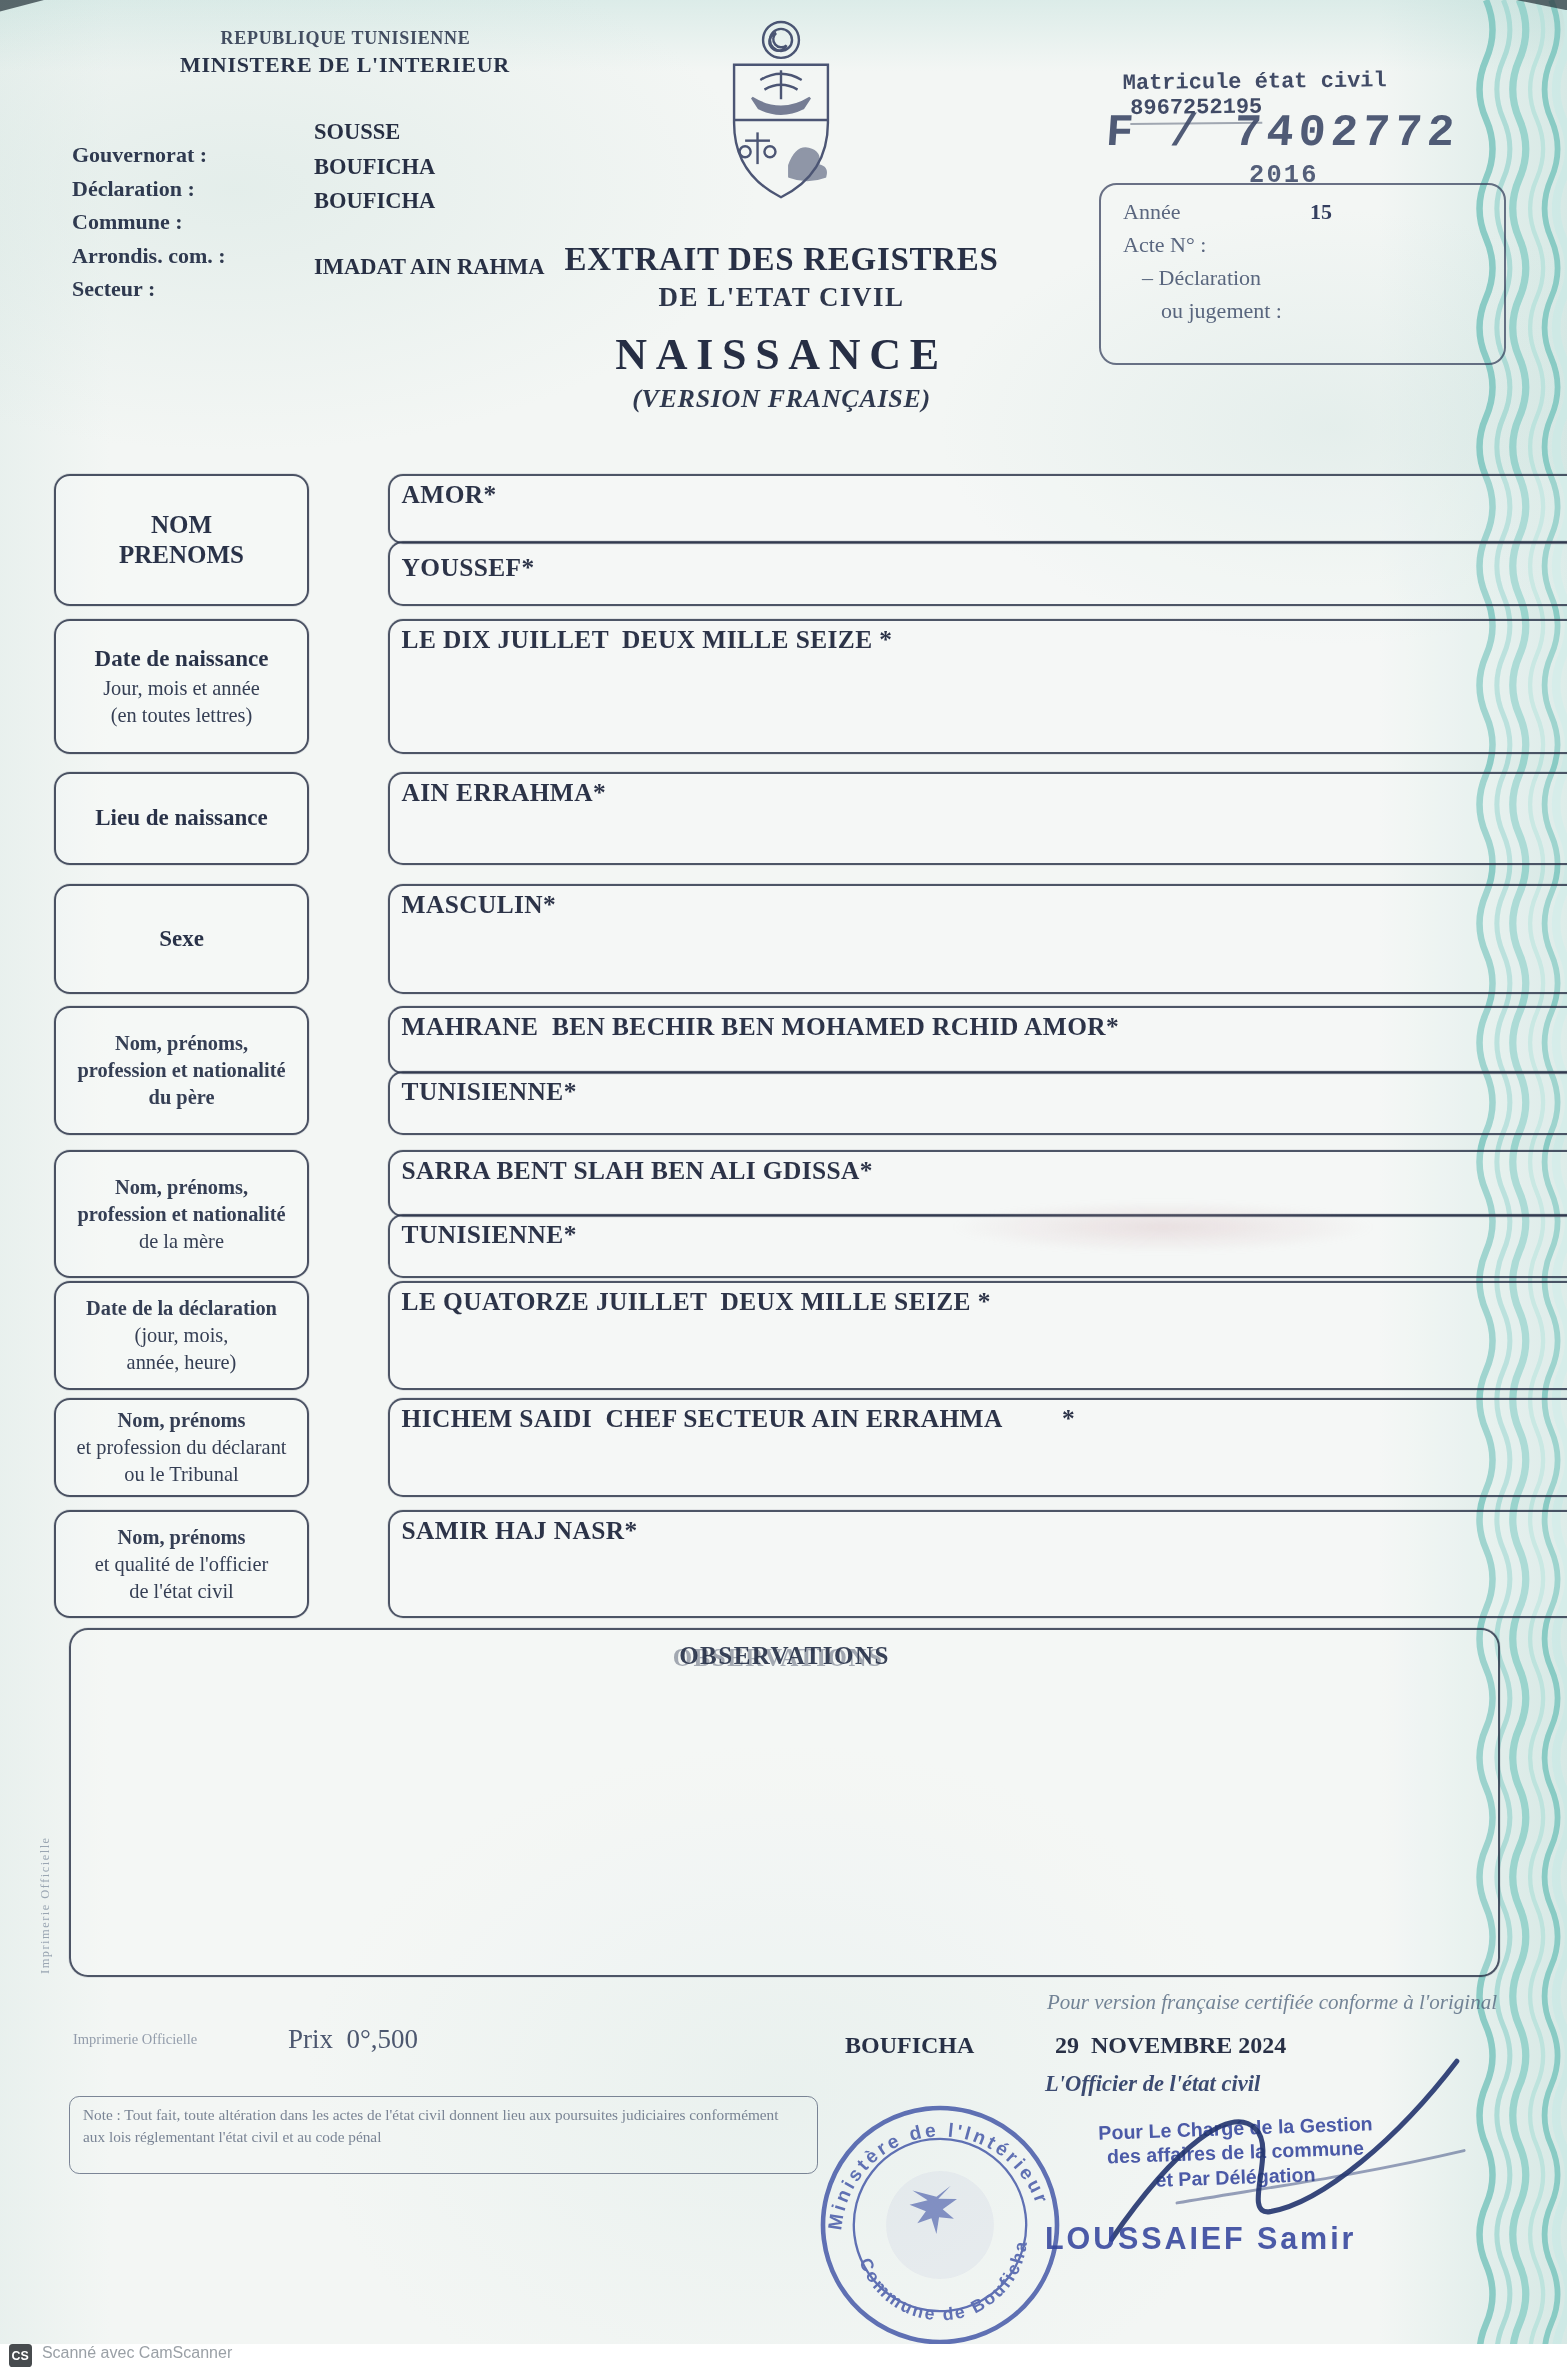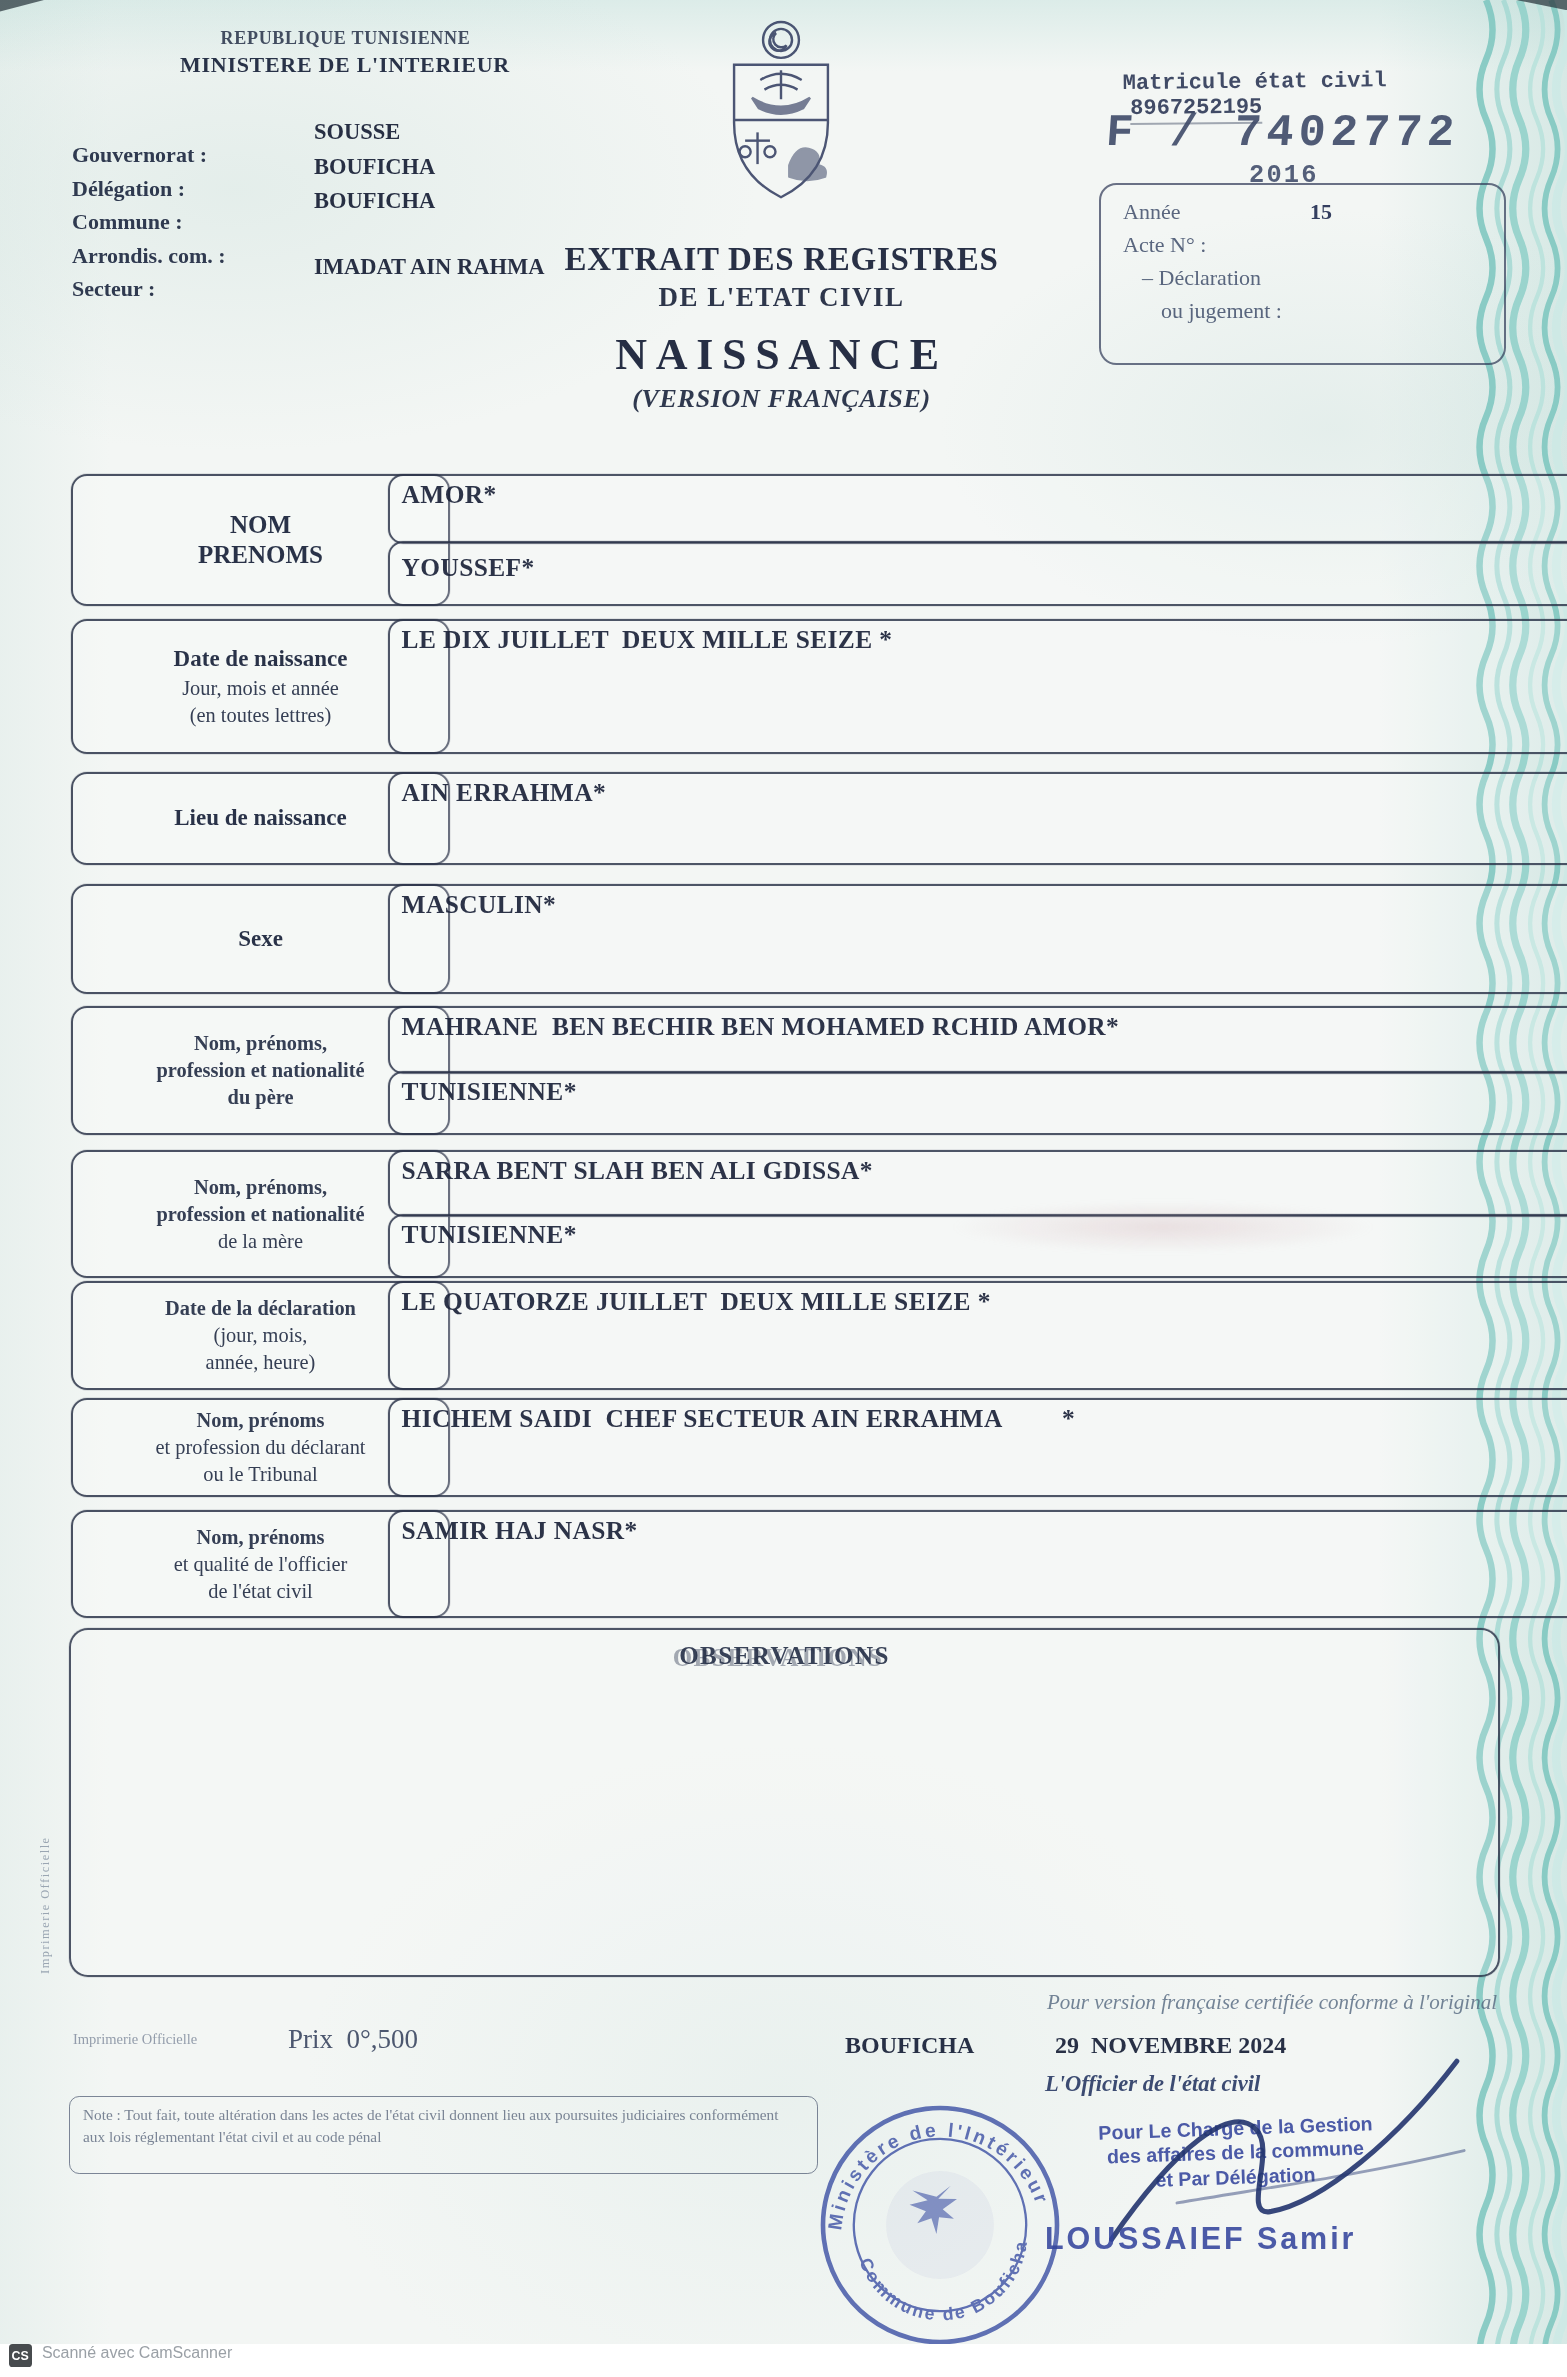--- a/index.html
+++ b/index.html
@@ -10,21 +10,21 @@
     background-image:
       radial-gradient(872px 436px at 15% 8%, rgba(203,224,219,.38), transparent 60%),
       radial-gradient(654px 363px at 85% 18%, rgba(198,222,218,.32), transparent 60%),
       radial-gradient(800px 581px at 50% 88%, rgba(208,227,223,.28), transparent 60%),
       linear-gradient(180deg, rgba(150,205,198,.25), rgba(255,255,255,0) 3%),
       linear-gradient(90deg, rgba(195,220,215,.22), rgba(255,255,255,0) 7%, rgba(255,255,255,0) 88%, rgba(175,214,208,.42));
   }
   .t{position:absolute;white-space:pre;}
   .ink{color:rgba(32,42,66,.92);}
   .lblbox{
-    position:absolute;left:71px;width:379px;box-sizing:border-box;
+    position:absolute;left:54px;width:255px;box-sizing:border-box;
     border:2.2px solid rgba(35,44,66,.82);border-radius:16px;
     box-shadow:0 0 0 0.7px rgba(40,50,70,.14);
     display:flex;flex-direction:column;justify-content:center;align-items:center;
     text-align:center;background:rgba(255,255,255,.22);
   }
   .valbox{
     position:absolute;left:388px;width:1324px;box-sizing:border-box;
     border:2.2px solid rgba(35,44,66,.80);border-radius:15px;
     box-shadow:0 0 0 0.7px rgba(40,50,70,.12);
     padding:4.4px 11.6px;background:rgba(255,255,255,.18);
@@ -68,21 +68,21 @@
     <path class="wavepath" transform="translate(124,0)" stroke="#cdeae6" stroke-width="12" d="M0,0q18,41 0,82q-18,41 0,82q18,41 0,82q-18,41 0,82q18,41 0,82q-18,41 0,82q18,41 0,82q-18,41 0,82q18,41 0,82q-18,41 0,82q18,41 0,82q-18,41 0,82q18,41 0,82q-18,41 0,82q18,41 0,82q-18,41 0,82q18,41 0,82q-18,41 0,82q18,41 0,82q-18,41 0,82q18,41 0,82q-18,41 0,82q18,41 0,82q-18,41 0,82q18,41 0,82q-18,41 0,82q18,41 0,82q-18,41 0,82q18,41 0,82q-18,41 0,82q18,41 0,82q-18,41 0,82q18,41 0,82q-18,41 0,82q18,41 0,82q-18,41 0,82q18,41 0,82q-18,41 0,82q18,41 0,82q-18,41 0,82"></path>
   </svg>
 
   <div class="corner" style="left:0;top:0;width:44px;height:11.6px;clip-path:polygon(0 0,100% 0,0 100%)"></div>
   <div class="corner" style="right:0;top:0;width:51px;height:10.2px;clip-path:polygon(0 0,100% 0,100% 100%)"></div>
 
   <div class="t" style="left:171px;top:28px;width:349px;text-align:center;font-weight:bold;font-size:18px;letter-spacing:0.7px;color:rgba(38,48,72,.85)">REPUBLIQUE TUNISIENNE</div>
   <div class="t" style="left:156px;top:52px;width:378px;text-align:center;font-weight:bold;font-size:22px;letter-spacing:0.7px;color:rgba(30,39,62,.95)">MINISTERE DE L'INTERIEUR</div>
 
   <div class="t ink" style="left:72px;top:142px;font-weight:bold;font-size:22px">Gouvernorat :</div>
-  <div class="t ink" style="left:72px;top:176px;font-weight:bold;font-size:22px">Délégation :</div>
+  <div class="t ink" style="left:72px;top:176px;font-weight:bold;font-size:22px">Déclaration :</div>
   <div class="t ink" style="left:72px;top:209px;font-weight:bold;font-size:22px">Commune :</div>
   <div class="t ink" style="left:72px;top:243px;font-weight:bold;font-size:22px">Arrondis. com. :</div>
   <div class="t ink" style="left:72px;top:276px;font-weight:bold;font-size:22px">Secteur :</div>
 
   <div class="t" style="left:314px;top:119px;font-weight:bold;font-size:22.5px;color:rgba(28,36,58,.95)">SOUSSE</div>
   <div class="t" style="left:314px;top:154px;font-weight:bold;font-size:22.5px;color:rgba(28,36,58,.95)">BOUFICHA</div>
   <div class="t" style="left:314px;top:188px;font-weight:bold;font-size:22.5px;color:rgba(28,36,58,.95)">BOUFICHA</div>
   <div class="t" style="left:314px;top:254px;font-weight:bold;font-size:22.5px;color:rgba(28,36,58,.95)">IMADAT AIN RAHMA</div>
   <div class="t" style="left:314px;top:288px;font-weight:bold;font-size:22.5px;color:rgba(28,36,58,.95)"></div>
 

